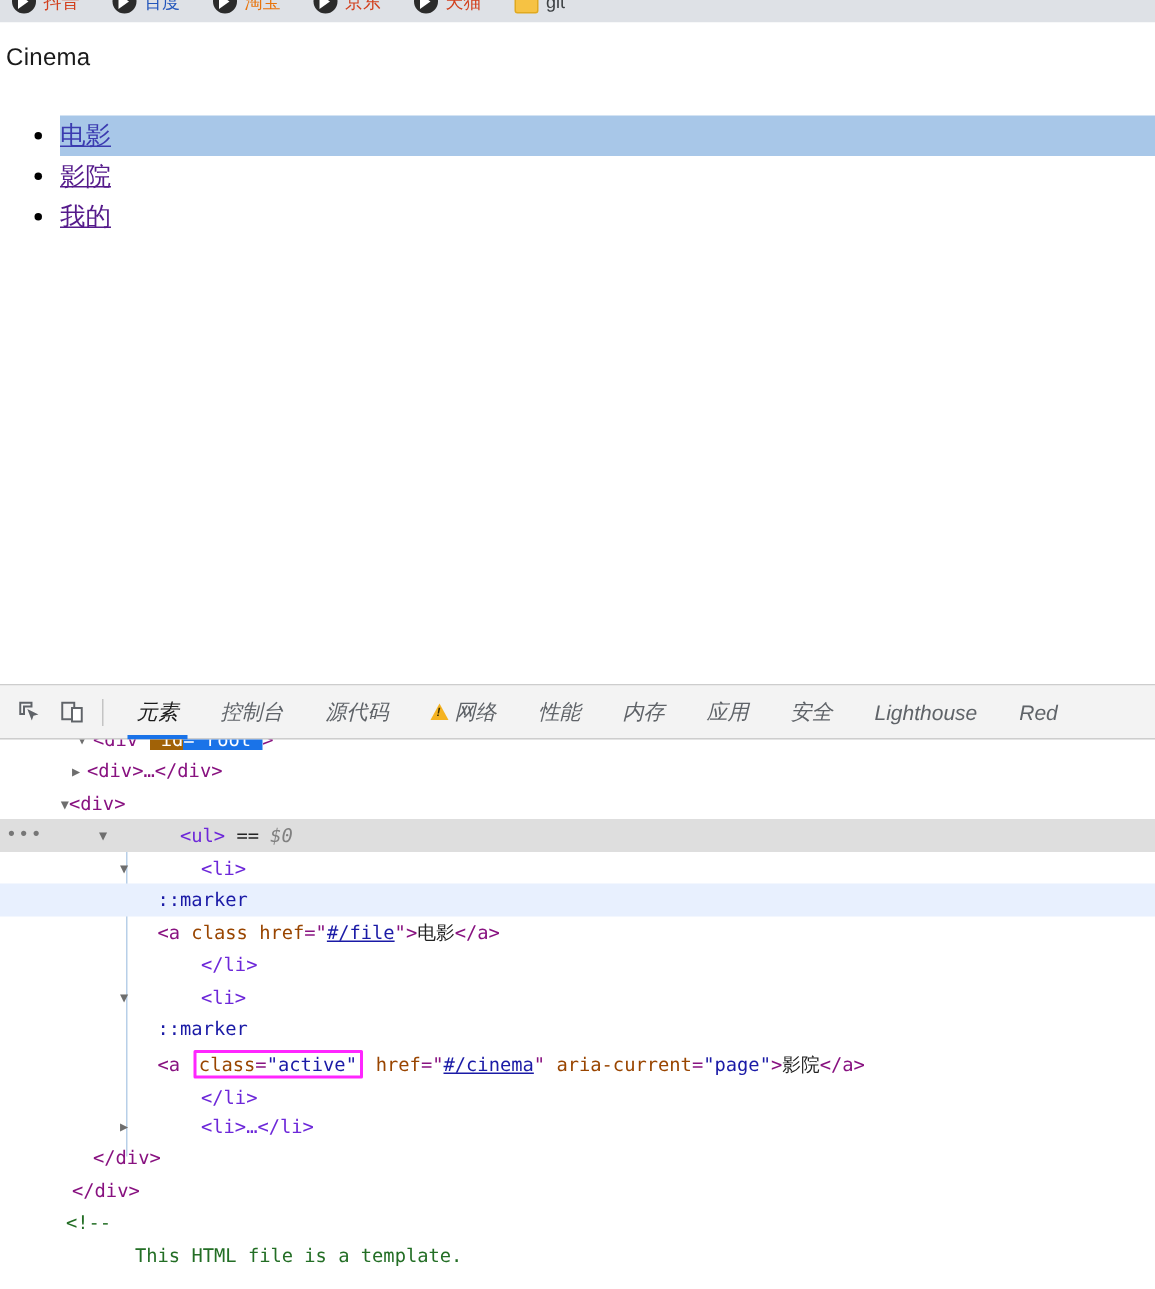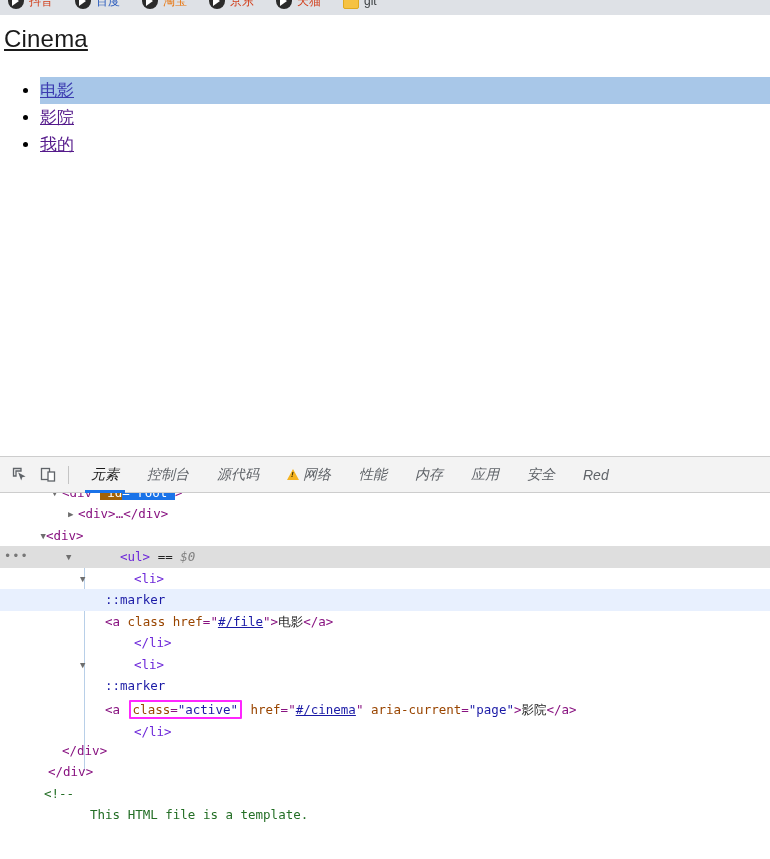--- a/index.html
+++ b/index.html
@@ -72,27 +72,26 @@
   .page-viewport {
     position: absolute;
     left: 0;
     top: 15px;
     width: 770px;
     height: 441px;
     background: #ffffff;
     overflow: hidden;
   }
   .page-title {
-    font-size: 24px;
+    font-size: 16px;
     font-weight: 400;
     color: #1a1a1a;
     margin: 10px 0 0 4px;
     line-height: 28px;
     letter-spacing: 0.2px;
-    text-decoration: underline;
   }
   .nav-list {
     list-style: disc;
     margin: 24px 0 0 0;
     padding-left: 40px;
   }
   .nav-list li {
     line-height: 27px;
     font-size: 17px;
     color: #000;
@@ -343,38 +342,41 @@
       <div class="dt-tab">
         <span>内存</span>
       </div>
       <div class="dt-tab">
         <span>应用</span>
       </div>
       <div class="dt-tab">
         <span>安全</span>
       </div>
       <div class="dt-tab">
+        <span>Lighthouse</span>
+      </div>
+      <div class="dt-tab">
         <span>Red</span>
       </div>
     </div>
   </div>
 
   <div class="dom-tree">
 
     <div class="guide" style="left:84px; top:64px; height:214px;"></div>
 
     <div class="dom-row" style="height:10px;">
       <span class="rowtext" style="left:52px; top:-11px;">
         <span class="tri">▼</span><span class="punct">&lt;div</span>
         <span class="attrn" style="background:#a16207;color:#fff;">&nbsp;id</span><span class="punct" style="background:#1a73e8;color:#fff;">=</span><span class="attrv" style="background:#1a73e8;color:#fff;">"root"</span><span class="punct">&gt;</span>
       </span>
     </div>
 
     <div class="dom-row">
-      <span class="rowtext" style="left:68px;">
+      <span class="rowtext" style="left:48px;">
         <span class="tri">▶</span><span class="punct">&lt;div&gt;…&lt;/div&gt;</span>
       </span>
     </div>
 
     <div class="dom-row">
       <span class="rowtext" style="left:36px;text-align:right;">
         <span class="tri">▼</span><span class="punct">&lt;div&gt;</span>
       </span>
     </div>
 
@@ -426,20 +428,25 @@
         <span class="punct">&lt;a </span><span class="hl-box"><span class="attrn">class</span><span class="punct">=</span><span class="attrv">"active"</span></span>&nbsp;<span class="attrn">href</span><span class="punct">="</span><span class="link">#/cinema</span><span class="punct">"</span>&nbsp;<span class="attrn">aria-current</span><span class="punct">=</span><span class="attrv">"page"</span><span class="punct">&gt;</span><span class="txt">影院</span><span class="punct">&lt;/a&gt;</span>
       </span>
     </div>
 
     <div class="dom-row" style="height:19px;">
       <span class="rowtext" style="left:90px;">
         <span class="tag">&lt;/li&gt;</span>
       </span>
     </div>
 
+    <div class="dom-row">
+      <span class="rowtext" style="left:80px;">
+        <span class="tri">▶</span><span class="tag">&lt;li&gt;…&lt;/li&gt;</span>
+      </span>
+    </div>
 
 
     <div class="dom-row">
       <span class="rowtext" style="left:62px;">
         <span class="punct">&lt;/div&gt;</span>
       </span>
     </div>
 
     <div class="dom-row">
       <span class="rowtext" style="left:48px;">

